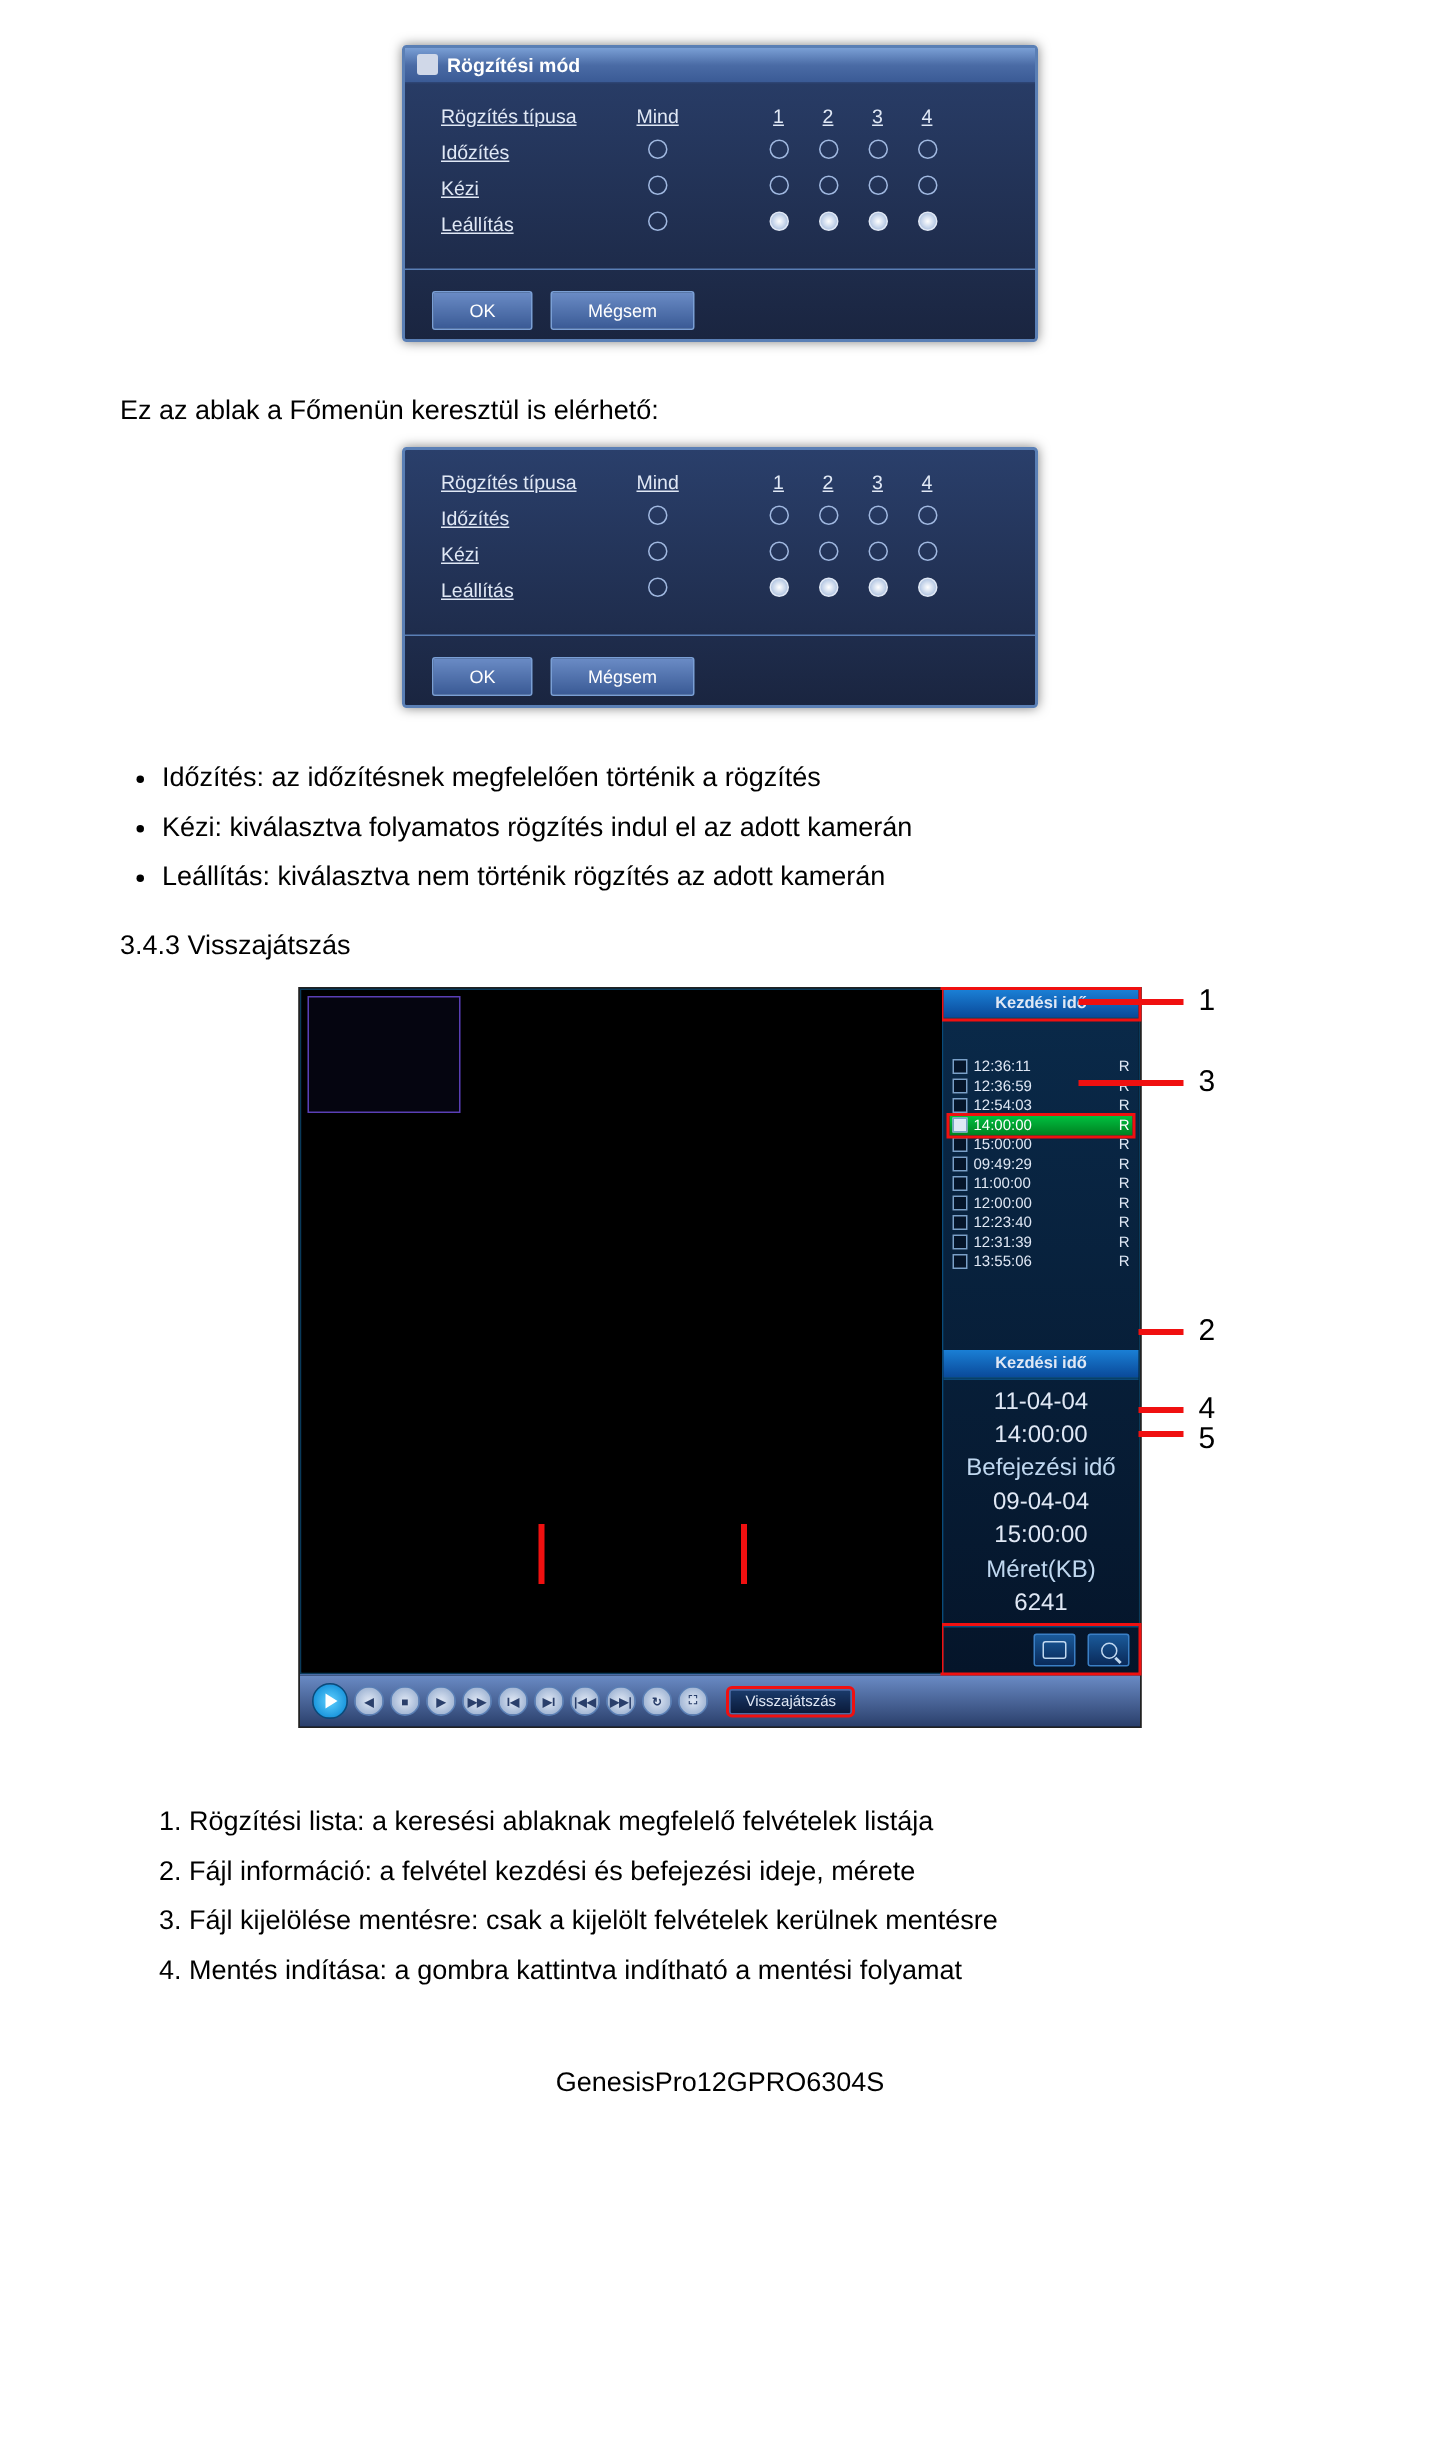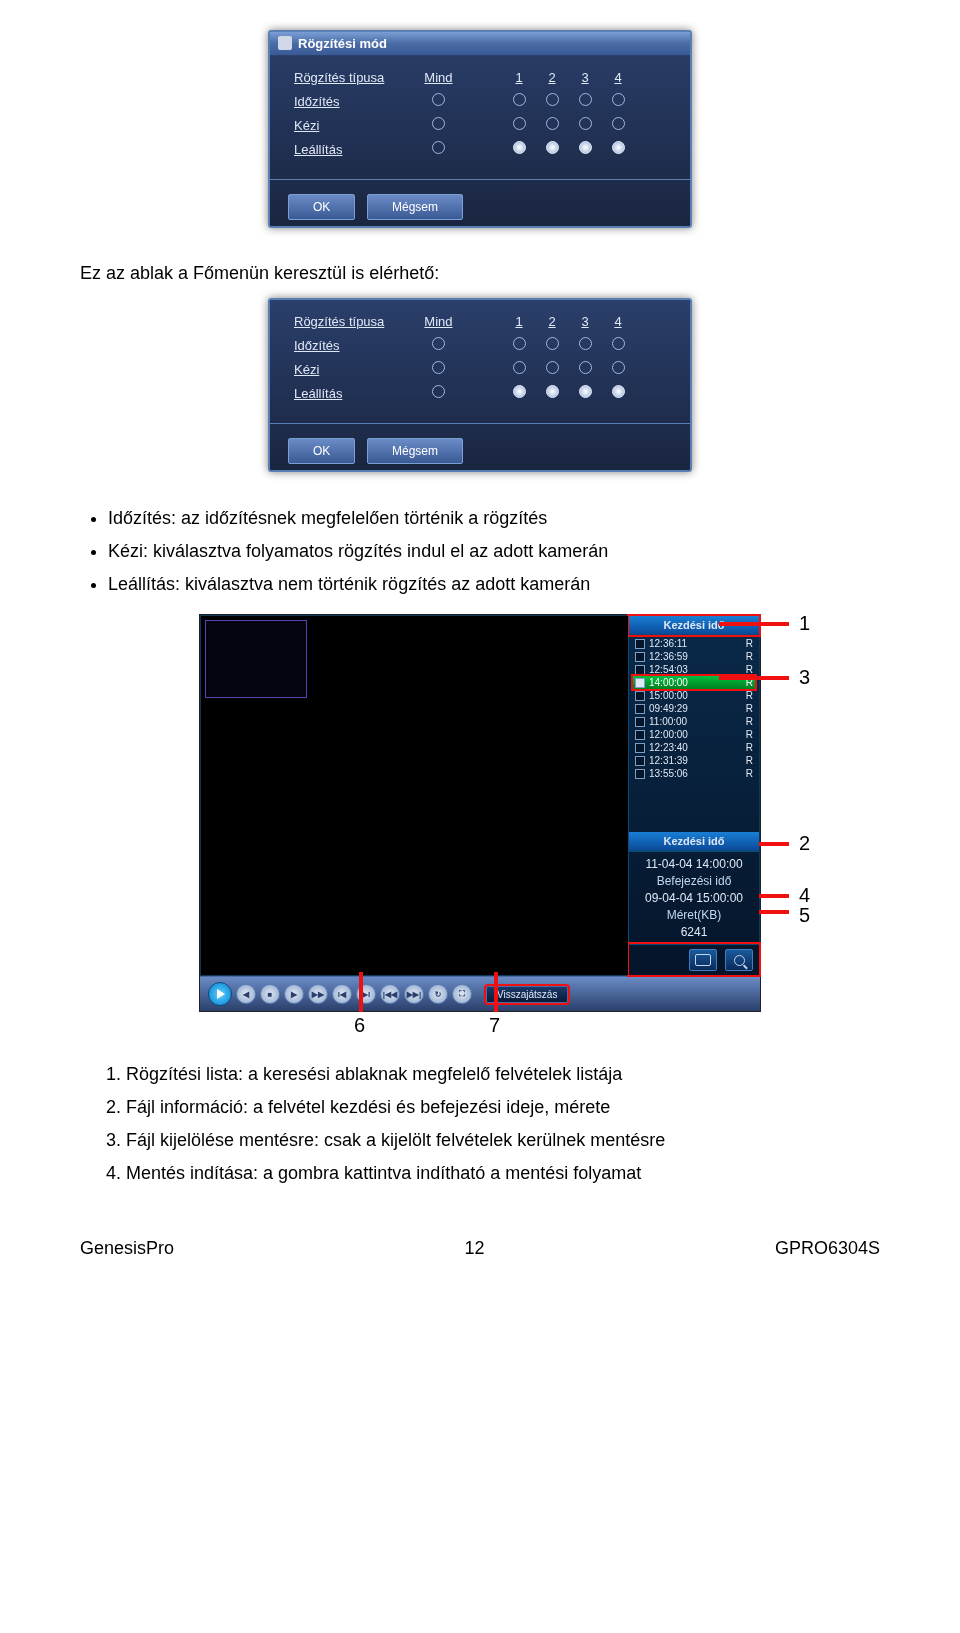--- a/index.html
+++ b/index.html
@@ -142,41 +142,42 @@
   }
   .pb-side-title {
     background: linear-gradient(to bottom, #1a7fd5 0%, #0a4a9a 100%);
     padding: 3px 6px;
     font-weight: bold;
     border-bottom: 1px solid #0a4a7a;
     font-size:11px;
   }
   .pb-list {
     padding: 2px 4px;
+    margin-top: 24px;
   }
   .pb-list-row {
     display: flex;
     align-items: center;
     padding: 1px 2px;
     gap: 4px;
   }
   .pb-list-row.sel {
     background: linear-gradient(to bottom, #00c040 0%, #008020 100%);
     color: #fff;
   }
   .chk {
     width: 8px; height: 8px; border: 1px solid #7aa0c8;
     display: inline-block;
     background: #05152a;
   }
   .chk.on{background:#e0e8f5}
   .pb-info {
     padding: 4px 6px;
     border-top: 1px solid #0a4a7a;
-    font-size: 12px;
+    font-size: 16px;
     line-height: 1.4;
   }
   .pb-info .lbl{color:#c0d8f0}
   .pb-iconrow{
     display:flex;
     justify-content:flex-end;
     gap:8px;
     padding:4px 6px;
     border-top:1px solid #0a4a7a;
   }
@@ -222,21 +223,21 @@
   .redbox{outline:2px solid #f01010}
   .ann-num{position:absolute;font-size:20px;color:#000;font-family:Arial}
   .pb-wrap{position:relative;display:inline-block;margin:0 auto}
   .center{text-align:center}
   .redline{position:absolute;background:#f01010;height:4px}
   .redlinev{position:absolute;background:#f01010;width:4px}
 
   ol.numlist{font-size:18px;line-height:1.6;margin:18px 0 0 28px;padding-left:18px}
   ol.numlist li{margin:4px 0}
   .footer{
-    display:flex;justify-content:space-between;
+    display:flex;justify-content:center;
     font-size:18px;margin-top:50px;
   }
 </style>
 </head>
 <body>
 
 <div class="page">
 
   <div style="display:flex;justify-content:center">
   <div class="screenshot-box" style="width:420px">
@@ -347,20 +348,21 @@
     </div>
   </div>
   </div>
 
   <ul class="bullets">
     <li>Időzítés: az időzítésnek megfelelően történik a rögzítés</li>
     <li>Kézi: kiválasztva folyamatos rögzítés indul el az adott kamerán</li>
     <li>Leállítás: kiválasztva nem történik rögzítés az adott kamerán</li>
   </ul>
 
+  <div class="section-heading">3.4.3 Visszajátszás</div>
 
   <div class="center">
   <div class="pb-wrap">
     <div class="playback">
       <div class="pb-inner">
         <div class="pb-video">
           <div class="pb-thumb"></div>
         </div>
         <div class="pb-side">
           <div class="pb-side-title redbox">Kezdési idő</div>

